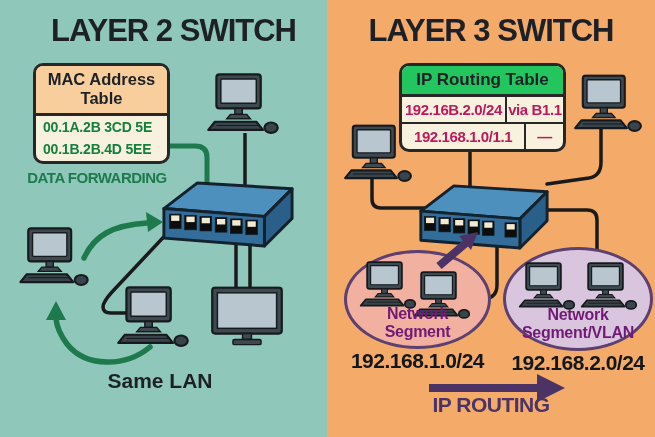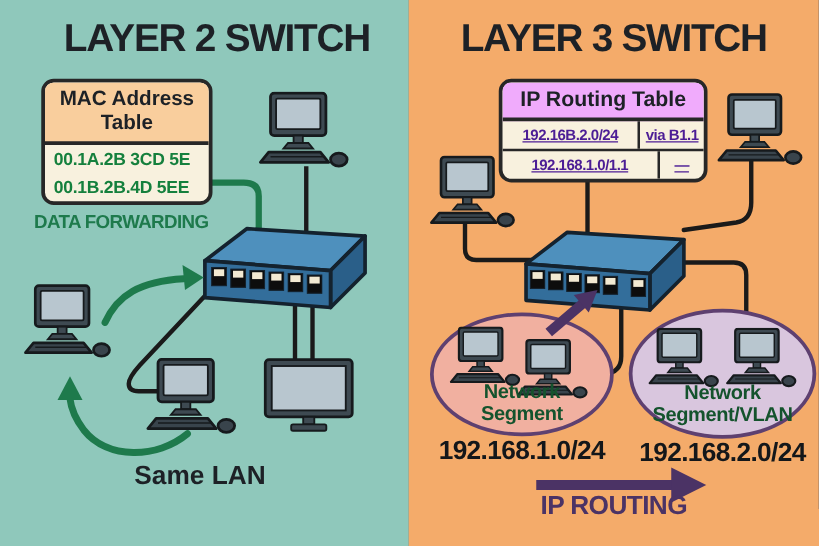--- a/index.html
+++ b/index.html
@@ -19,40 +19,40 @@
     overflow:hidden; background:#F8F1DE; }
   .info-table .hdr { text-align:center; font-weight:700; color:#1d2126;
     border-bottom:3px solid #272727; }
   .mac-table { left:33px; top:63px; width:137px; }
   .mac-table .hdr { background:#F9CE9D; font-size:16.5px; line-height:1.18; padding:4px 6px; }
   .mac-table .row { font-size:14px; font-weight:700; padding:1px 7px; line-height:1.45;
     letter-spacing:-0.2px; color:#15803d; }
   .mac-table .row:first-of-type { padding-top:4px; }
 
   .ip-table { left:72px; top:63px; width:167px; }
-  .ip-table .hdr { background:#f0abfc; font-size:17px; padding:4px 2px; }
+  .ip-table .hdr { background:#22c55e; font-size:17px; padding:4px 2px; }
   .ip-table .trow { display:flex; align-items:stretch; }
   .ip-table .trow + .trow { border-top:2.5px solid #272727;align-items:center; }
   .ip-table .c1 { flex:0 0 104px; border-right:2.5px solid #272727; }
-  .ip-table .c1, .ip-table .c2 { font-size:12px; font-weight:700; letter-spacing:-0.4px;
-    text-align:center; padding:4px 1px; color:#4c1d95; flex-grow:1;text-decoration:underline; }
+  .ip-table .c1, .ip-table .c2 { font-size:15px; font-weight:700; letter-spacing:-0.4px;
+    text-align:center; padding:4px 1px; color:#be185d; flex-grow:1; }
 
   .green-label { position:absolute; color:#1E7A4C; font-weight:700; text-align:center;
     line-height:1.08; letter-spacing:-0.5px; }
   .data-forwarding { left:18px; top:170px; width:158px; font-size:15px; }
   .plain-label { position:absolute; color:#1d2126; font-weight:700; text-align:center; }
   .same-lan { left:30px; top:369px; width:260px; font-size:21px; }
 
   .icon-abs { position:absolute; }
 
   .oval { position:absolute; border:3.5px solid #5E4070; border-radius:50%; }
   .oval-left  { left:17px;  top:250px; width:147px; height:99px;  background:#F1B0A0; }
   .oval-right { left:176px; top:247px; width:150px; height:104px; background:#D9C6DE; }
   .oval-label { position:absolute; width:100%; text-align:center; font-weight:700;
-    font-size:16px; line-height:1.12; letter-spacing:-0.3px; color:#14532d; }
+    font-size:16px; line-height:1.12; letter-spacing:-0.3px; color:#701a75; }
   .oval-left  .oval-label { top:52px; }
   .oval-right .oval-label { top:56px; }
 
   .subnet { position:absolute; font-size:21px; font-weight:700; letter-spacing:-0.5px;
     text-align:center; color:#14171a; }
   .subnet-left  { left:8px;   top:349px; width:165px; }
   .subnet-right { left:176px; top:351px; width:150px; }
 
   .ip-routing { left:98px; top:393px; width:132px; font-size:21px; position:absolute;
     color:#4B3365; font-weight:700; text-align:center; letter-spacing:-0.5px; }

